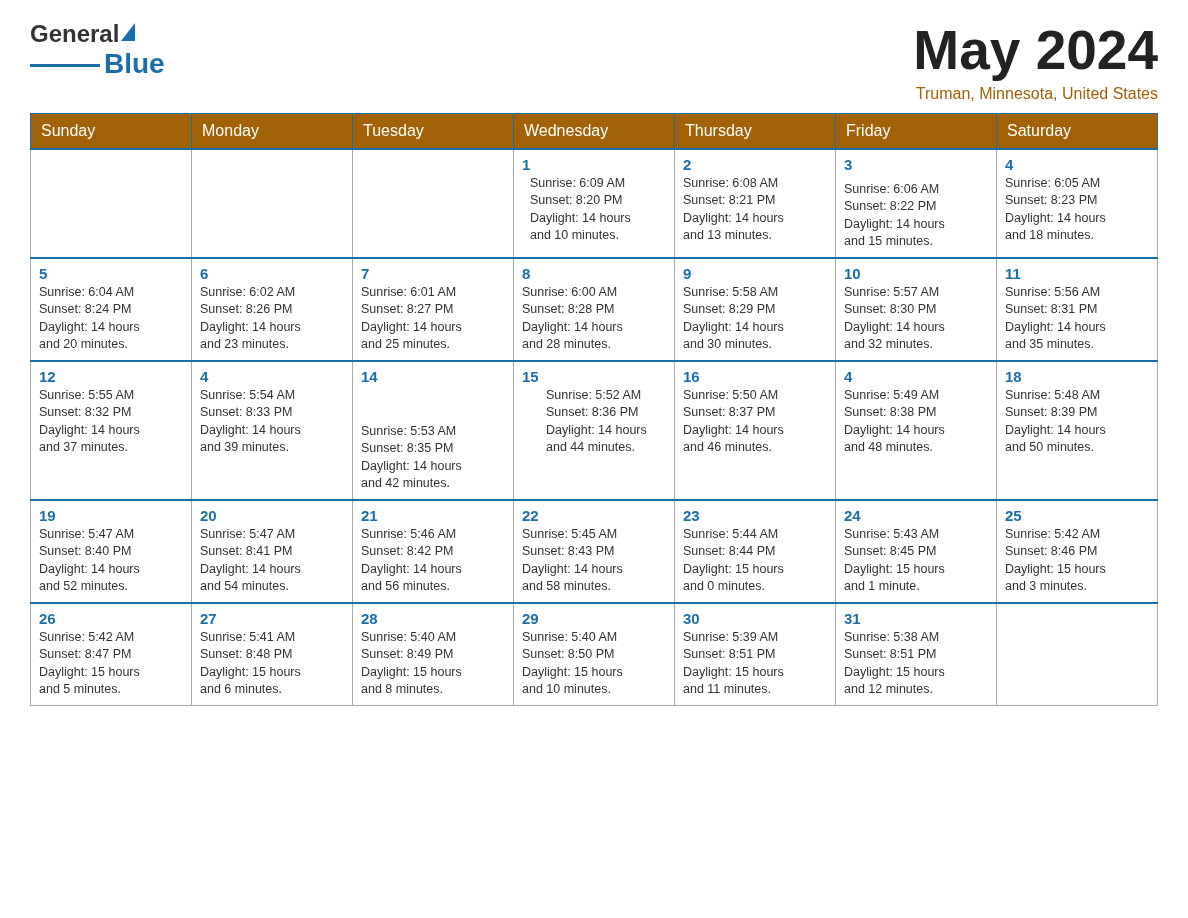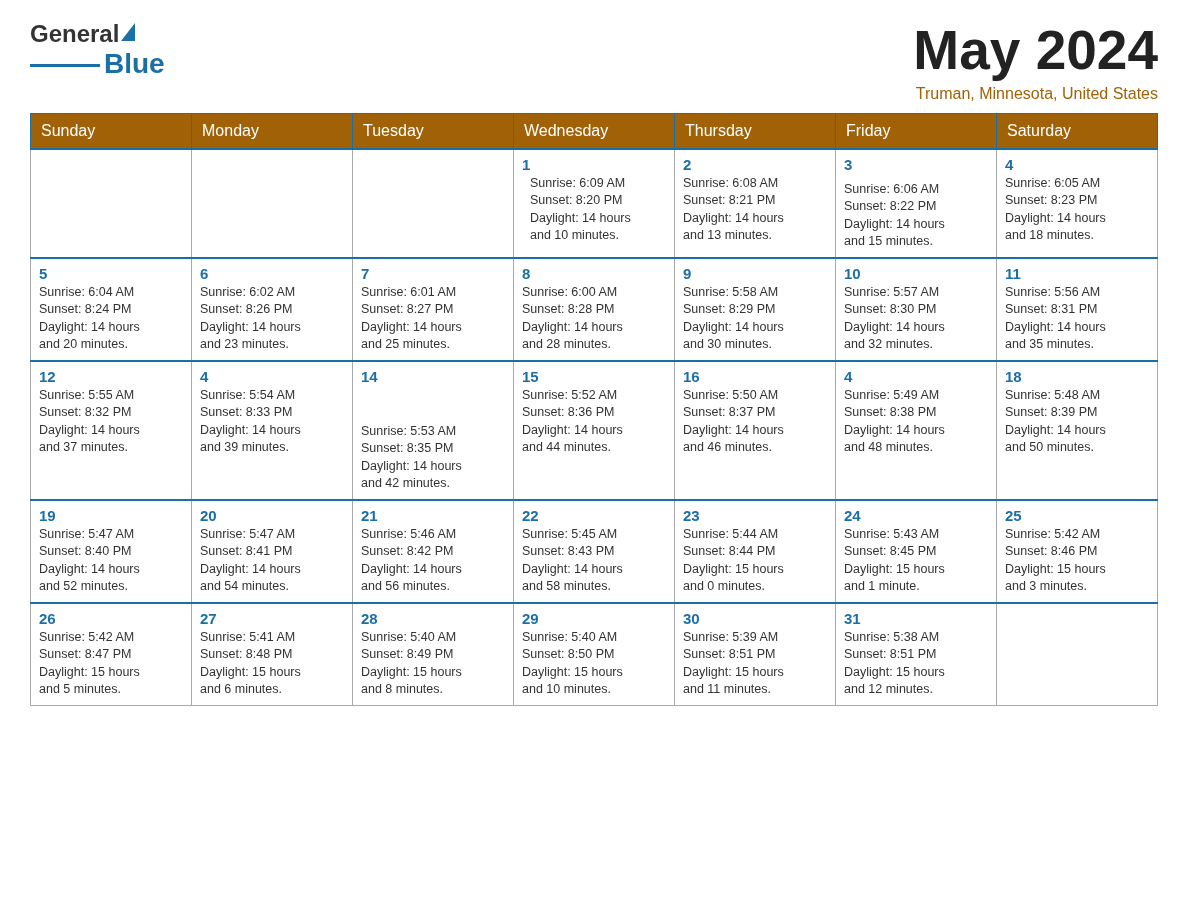--- a/index.html
+++ b/index.html
@@ -239,21 +239,21 @@
         </td>
         <td>
           <span class="day-num">14</span>
           <div class="day-info" style="white-space: pre-line; margin-top: 38px;">Sunrise: 5:53 AM
 Sunset: 8:35 PM
 Daylight: 14 hours
 and 42 minutes.</div>
         </td>
         <td>
           <span class="day-num">15</span>
-          <div class="day-info" style="white-space: pre-line;">Sunrise: 5:52 AM
+          <div class="day-info" style="white-space: pre-line; margin-left: 24px;">Sunrise: 5:52 AM
 Sunset: 8:36 PM
 Daylight: 14 hours
 and 44 minutes.</div>
         </td>
         <td>
           <span class="day-num">16</span>
           <div class="day-info" style="white-space: pre-line;">Sunrise: 5:50 AM
 Sunset: 8:37 PM
 Daylight: 14 hours
 and 46 minutes.</div>

